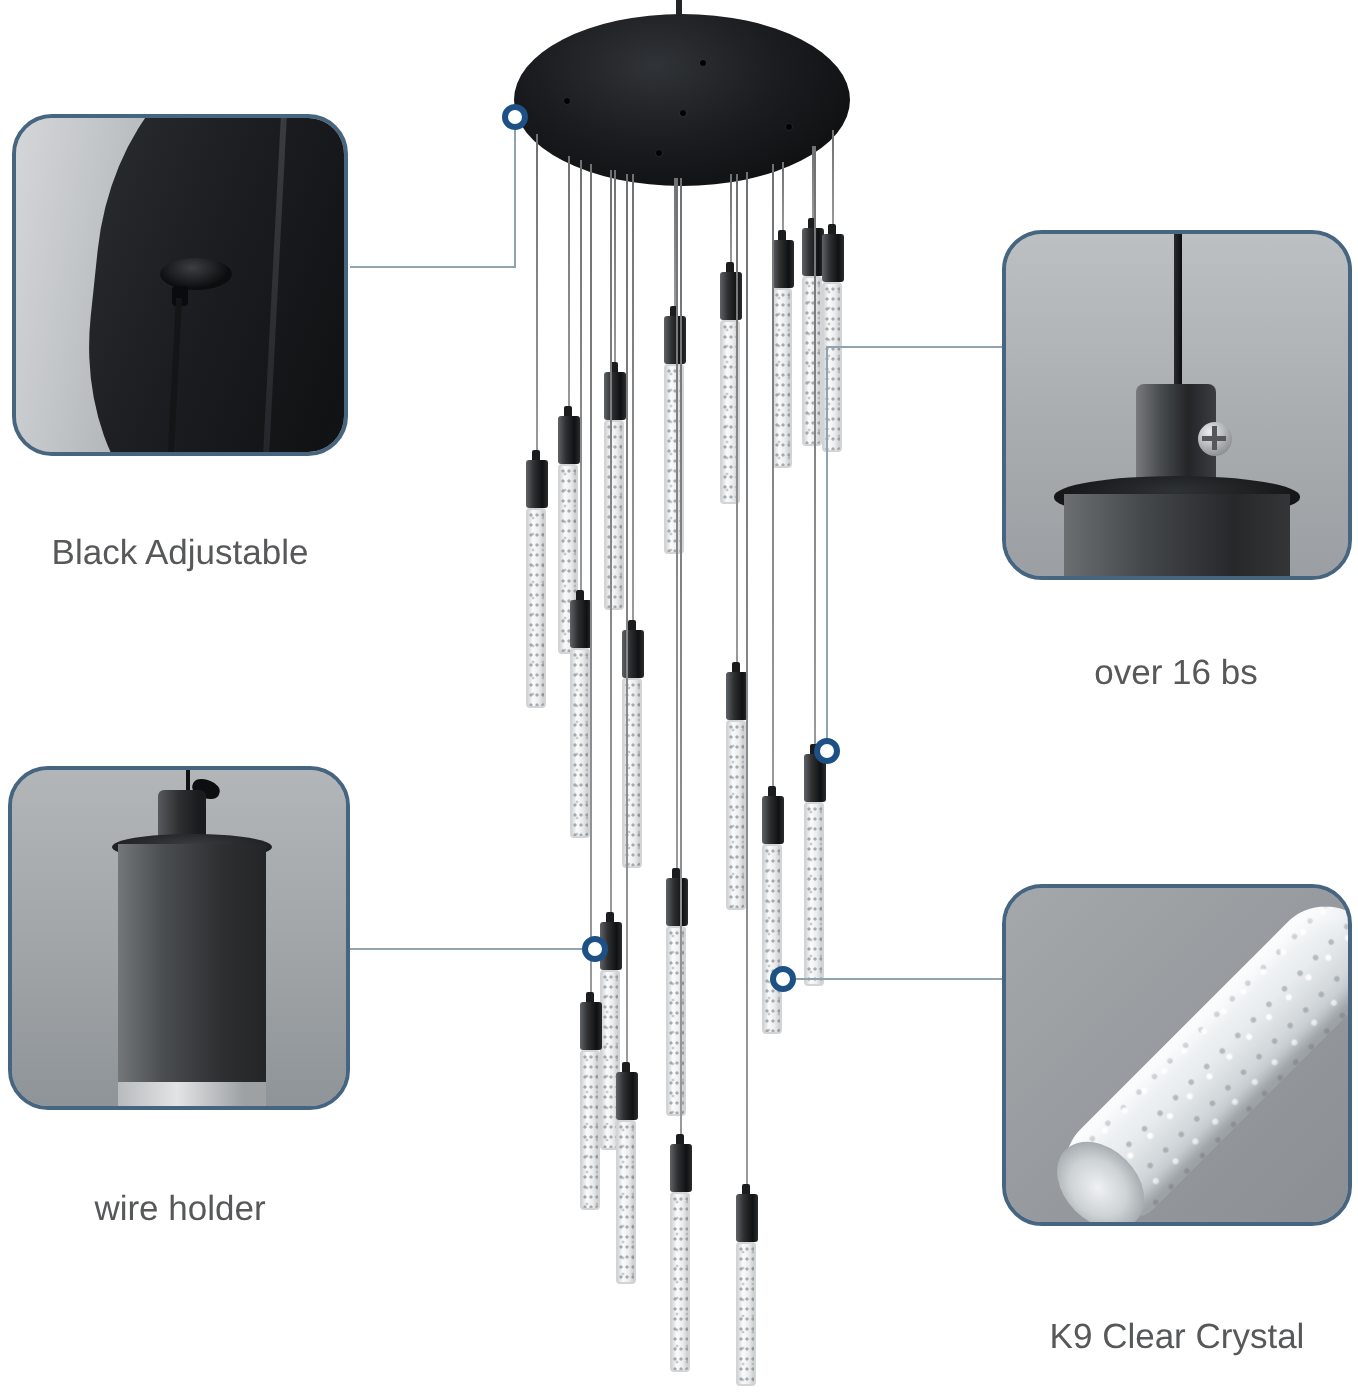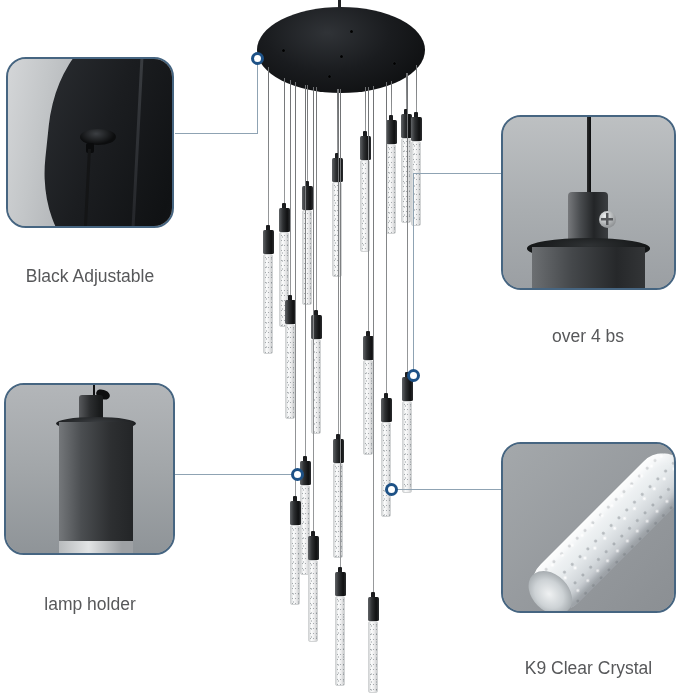--- a/index.html
+++ b/index.html
@@ -247,35 +247,35 @@
   <div class="callout-box" style="left:501px;top:115px;width:175px;height:175px;">
     <div class="b2-bg">
       <div class="b2-wire"></div>
       <div class="b2-holder"></div>
       <div class="b2-screw"></div>
       <div class="b2-bodycap"></div>
       <div class="b2-body"></div>
     </div>
   </div>
   <div class="callout-label" style="left:498px;top:302px;width:180px;">
-    <div>over 4 bs</div>
+    <div>over 16 bs</div>
   </div>
 
   <div class="callout-box" style="left:4px;top:383px;width:171px;height:172px;">
     <div class="b3-bg">
       <div class="b3-wire"></div>
       <div class="b3-knob"></div>
       <div class="b3-neck"></div>
       <div class="b3-cylcap"></div>
       <div class="b3-cyl"></div>
       <div class="b3-ring"></div>
     </div>
   </div>
   <div class="callout-label" style="left:0;top:570px;width:180px;">
-    <div>lamp holder</div>
+    <div>wire holder</div>
   </div>
 
   <div class="callout-box" style="left:501px;top:442px;width:175px;height:171px;">
     <div class="b4-bg">
       <div class="b4-tube">
         <div class="b4-tube-end"></div>
       </div>
     </div>
   </div>
   <div class="callout-label" style="left:491px;top:634px;width:195px;">

